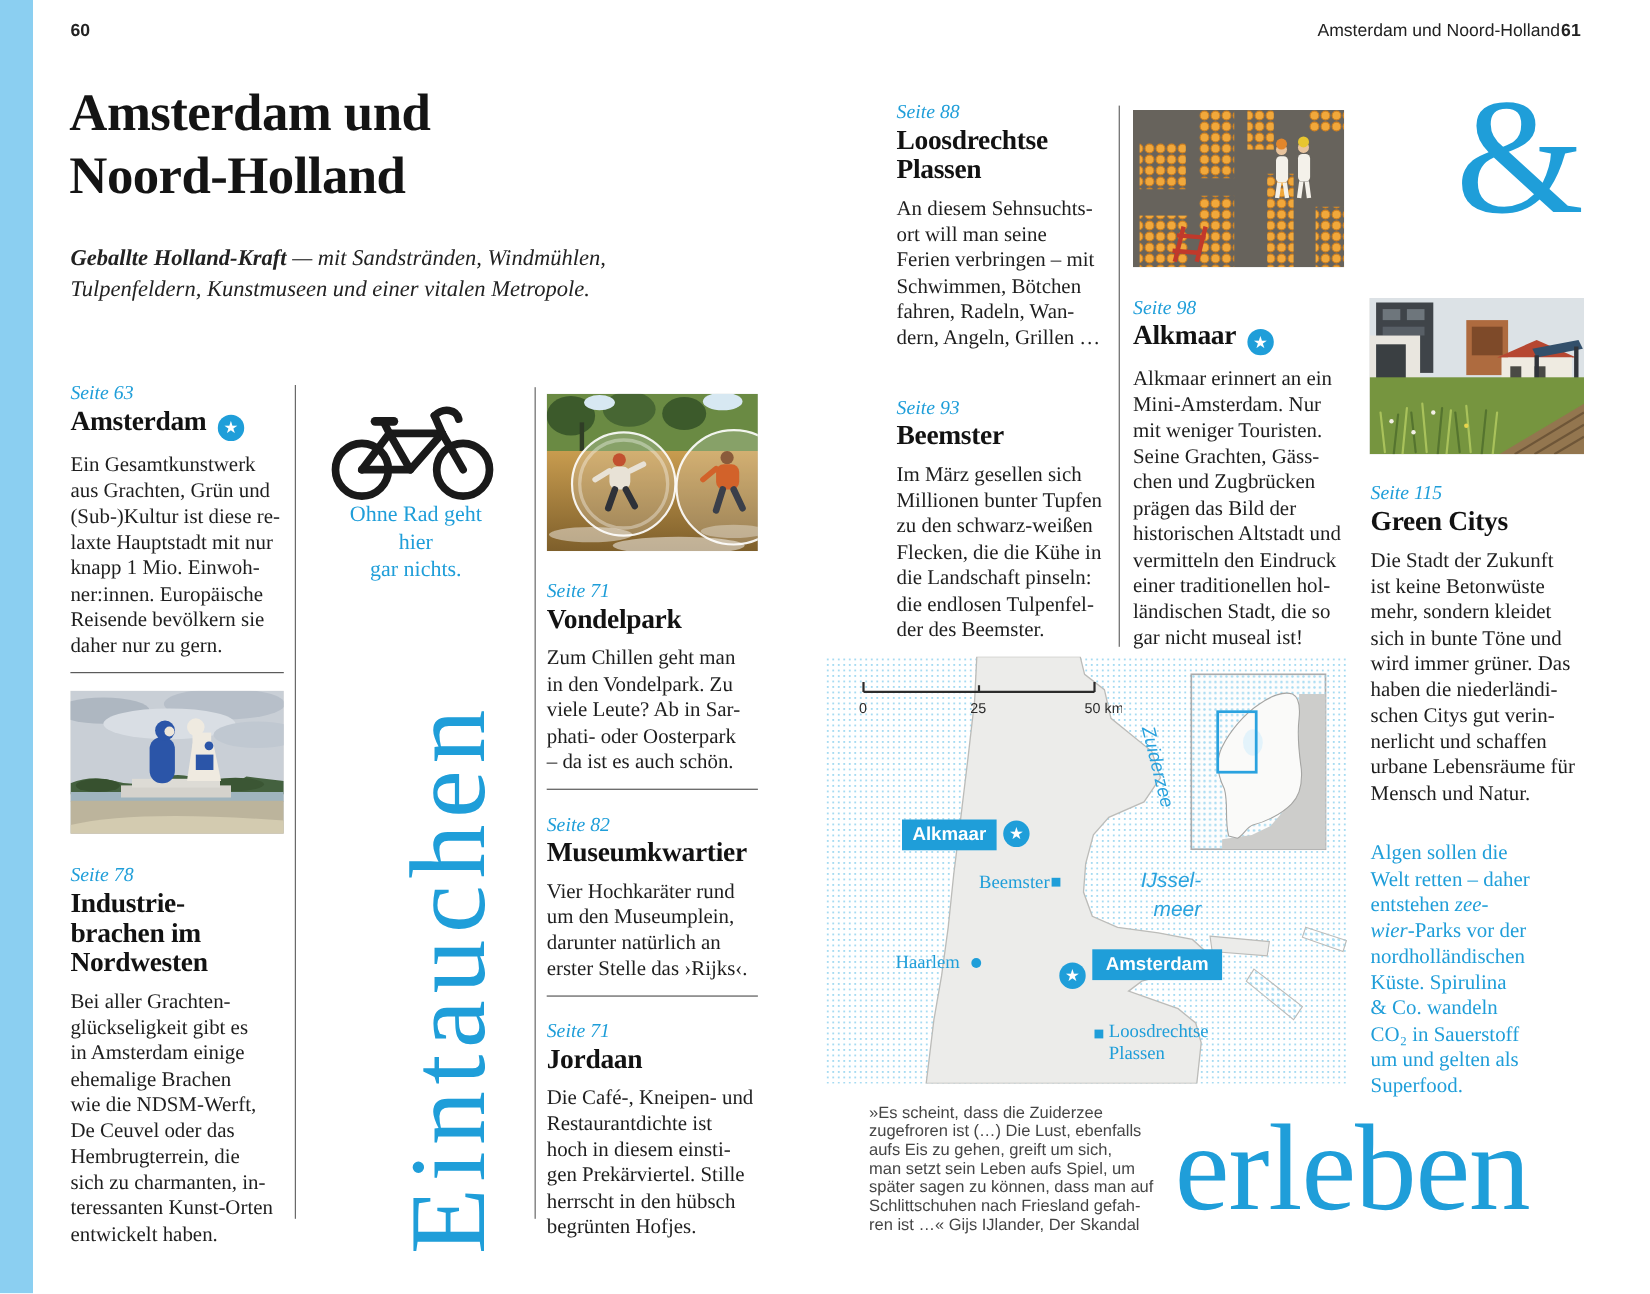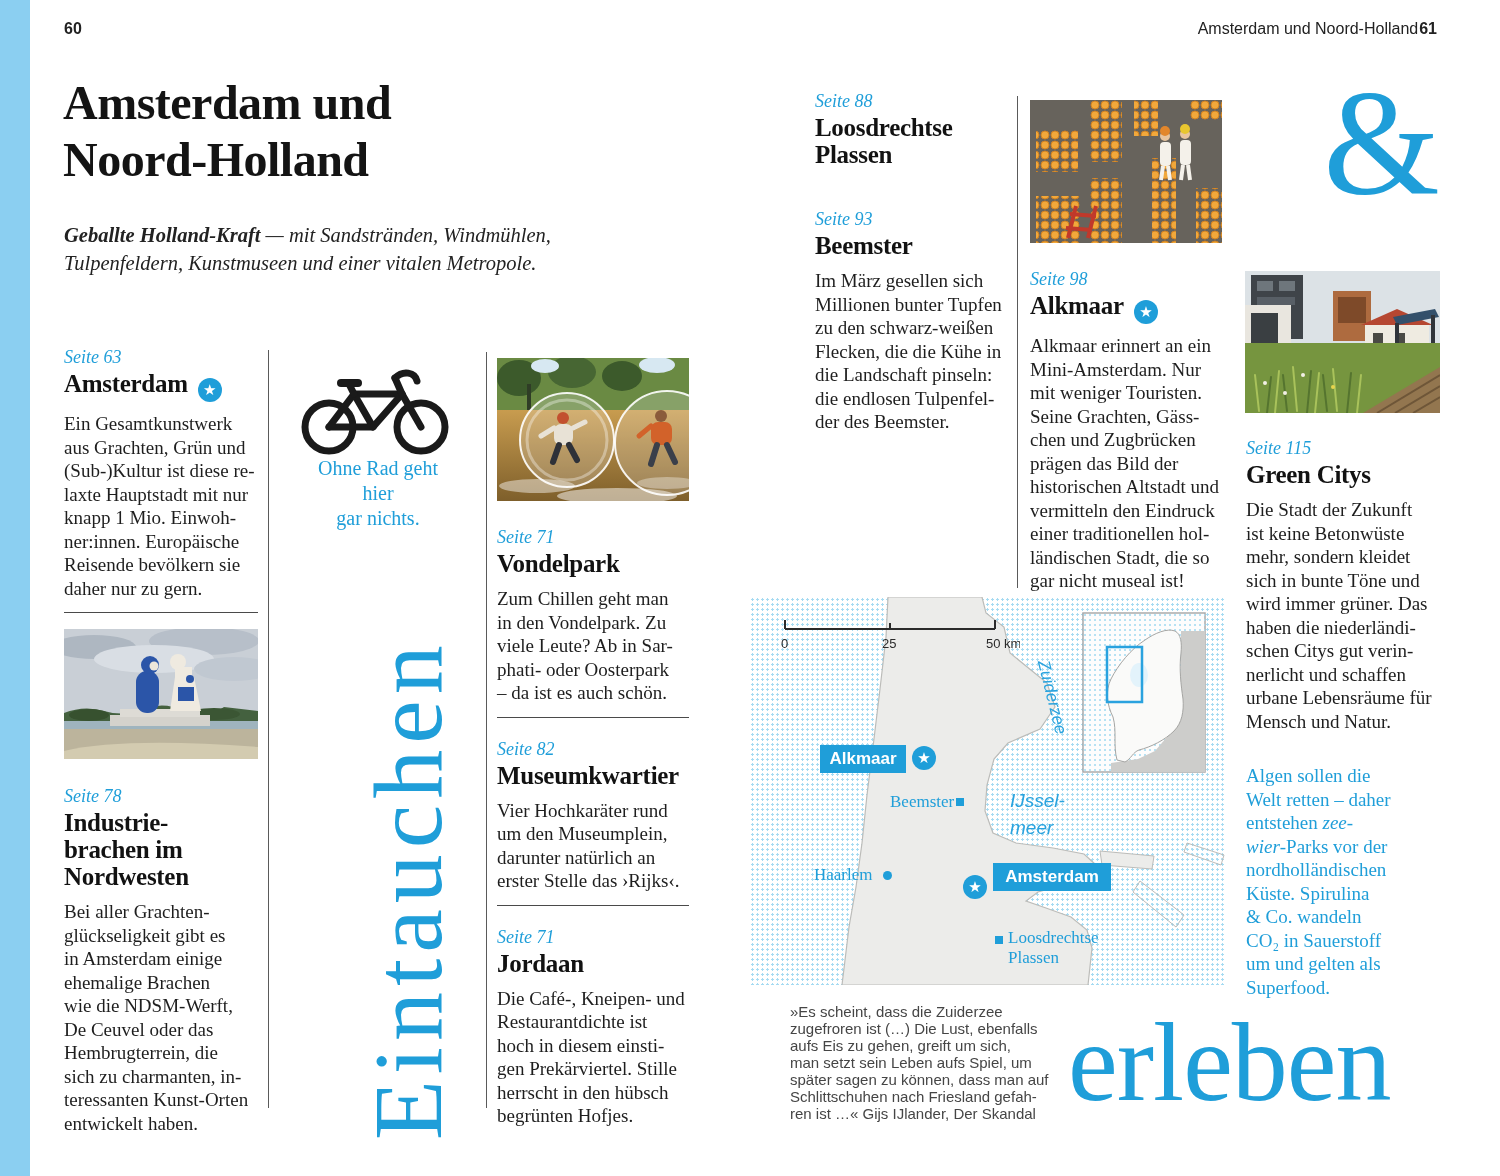--- a/index.html
+++ b/index.html
@@ -49,21 +49,21 @@
                 font-family:"Liberation Sans",sans-serif;font-weight:bold;font-size:17px;
                 text-align:center;line-height:28px;height:28px;}
   .map-serif-label{position:absolute;font-size:17px;color:#1F9ED9;}
   .map-star{position:absolute;margin:0;}
   .sq-marker{position:absolute;width:8px;height:8px;background:#1F9ED9;}
   .dot-marker{position:absolute;width:9px;height:9px;border-radius:50%;background:#1F9ED9;}
   .water-label{position:absolute;font-family:"Liberation Sans",sans-serif;font-style:italic;
                color:#2AA3DE;}
   .zuiderzee{left:296px;top:62px;height:110px;writing-mode:vertical-rl;
              transform:rotate(-14deg);font-size:17px;}
-  .ijsselmeer{left:260px;top:190px;width:82px;text-align:left;font-size:19px;line-height:27px;}
+  .ijsselmeer{left:260px;top:190px;width:82px;text-align:right;font-size:19px;line-height:27px;}
   .scalebar{position:absolute;left:30px;top:18px;}
 </style>
 </head>
 <body>
 
 <div class="page">
 
   <div class="abs edge-bar"></div>
 
   <div class="abs folio folio-left">60</div>
@@ -211,20 +211,26 @@
 hoch in diesem einsti-
 gen Prekärviertel. Stille
 herrscht in den hübsch
 begrünten Hofjes.</div>
   </div>
 
   <div class="col" style="left:815px;top:90px;width:192px;">
     <div class="seite">Seite 88</div>
     <div class="h2 pre">Loosdrechtse
 Plassen</div>
+    <div class="body-txt pre">An diesem Sehnsuchts-
+ort will man seine
+Ferien verbringen – mit
+Schwimmen, Bötchen
+fahren, Radeln, Wan-
+dern, Angeln, Grillen …</div>
 
     <div class="seite" style="margin-top:40px;">Seite 93</div>
     <div class="h2">Beemster</div>
     <div class="body-txt pre">Im März gesellen sich
 Millionen bunter Tupfen
 zu den schwarz-weißen
 Flecken, die die Kühe in
 die Landschaft pinseln:
 die endlosen Tulpenfel-
 der des Beemster.</div>

